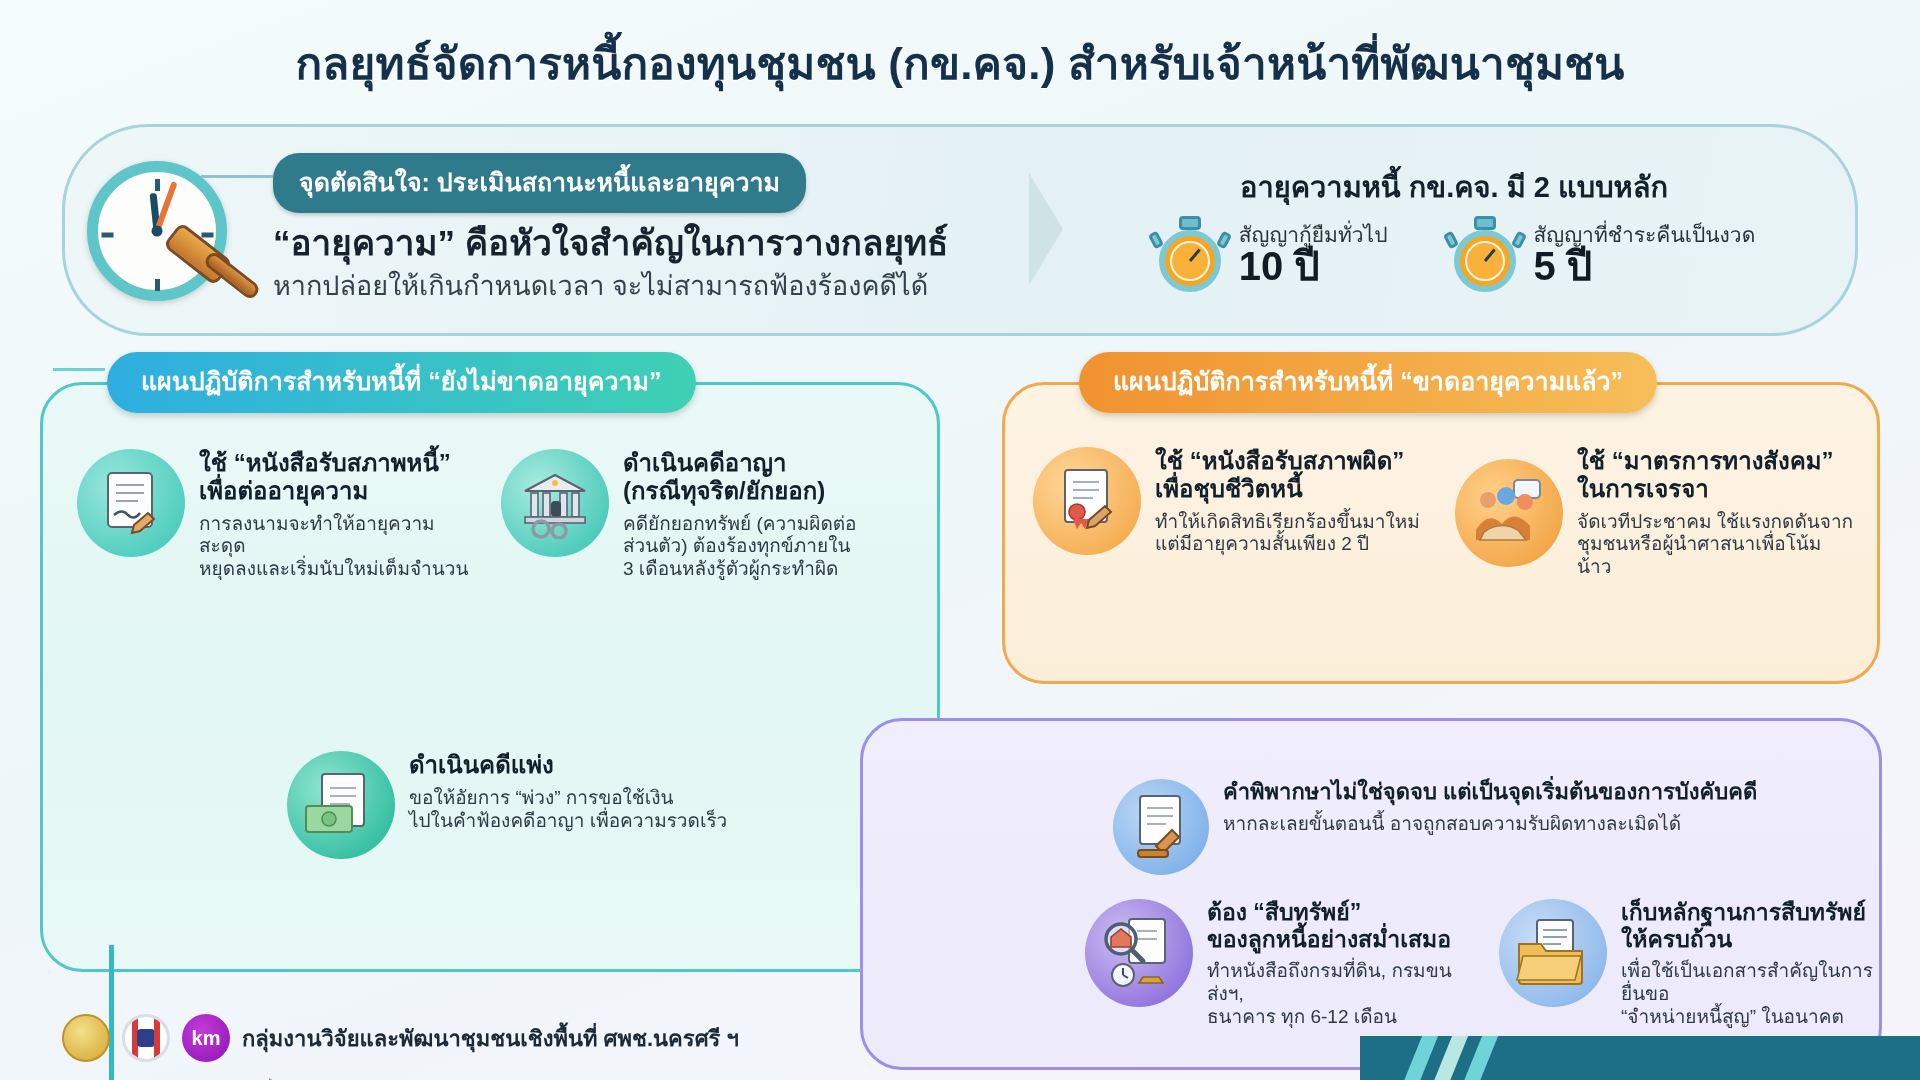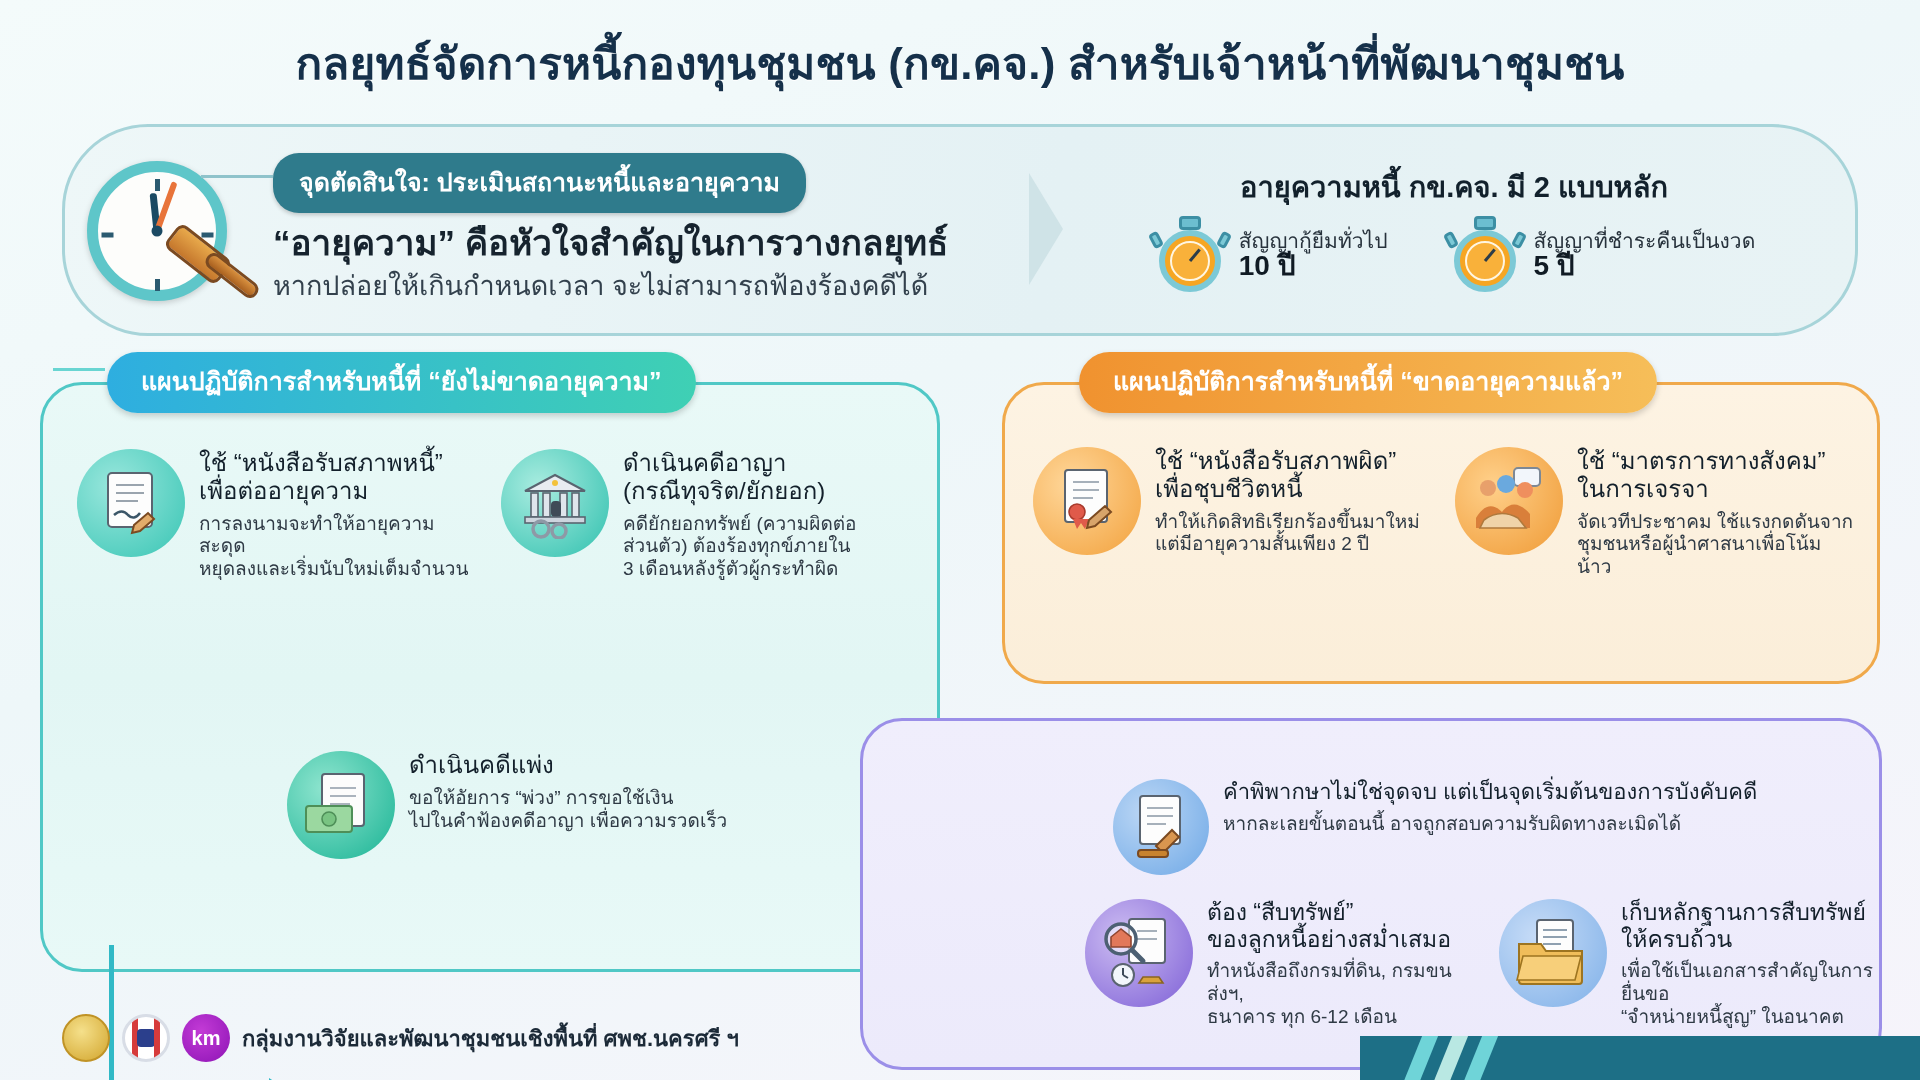--- a/index.html
+++ b/index.html
@@ -117,21 +117,21 @@
     position:absolute;left:50%;top:50%;width:40px;height:40px;margin:-20px 0 0 -20px;
     border-radius:50%;background:#f9b13a;border:2px solid #fff6e2;
   }
   .sw-inner::after{content:"";position:absolute;left:50%;top:50%;width:3px;height:15px;background:#2b3c49;transform-origin:50% 100%;transform:translate(-50%,-100%) rotate(40deg);}
   .sw-top{position:absolute;left:26px;top:2px;width:22px;height:14px;background:#6cbed0;border:3px solid #3c8fa4;border-radius:4px;}
   .sw-ear{position:absolute;top:18px;width:10px;height:16px;background:#7cc9d6;border:3px solid #3c8fa4;border-radius:4px;}
   .sw-ear.l{left:-2px;transform:rotate(-28deg);}
   .sw-ear.r{right:-2px;transform:rotate(28deg);}
   .timer-texts{text-align:left;}
   .timer-label{font-size:21px;color:#27323c;line-height:1;}
-  .timer-value{font-size:28px;font-weight:bold;color:#101b24;line-height:1.05;}
+  .timer-value{font-size:40px;font-weight:bold;color:#101b24;line-height:1.05;}
 
   
   .panel{ position:absolute; border-radius:42px; }
 
   .panel-green{
     left:40px; top:382px; width:900px; height:590px;
     border:3px solid #50c8c6;
     background:linear-gradient(180deg,#e9f9f7 0%,#e2f6f4 50%,#e8f9f7 100%);
   }
   .panel-orange{
@@ -170,21 +170,21 @@
   }
   .ic-teal{ background:radial-gradient(circle at 35% 35%,#9ae7dd,#38c5b4); }
   .ic-teal2{ background:radial-gradient(circle at 35% 35%,#a9ece0,#2fc0ae); }
   .ic-green{ background:radial-gradient(circle at 35% 35%,#8fe5cf,#19b394); }
   .ic-orange{ background:radial-gradient(circle at 35% 35%,#ffd79a,#f2a13c); }
   .ic-orange2{ background:radial-gradient(circle at 35% 35%,#ffd08a,#ef9a35); }
   .ic-blue{ background:radial-gradient(circle at 35% 35%,#bcd7f5,#6ea8e6); }
   .ic-purple{ background:radial-gradient(circle at 35% 35%,#cdbdf2,#7d5fd6); }
   .ic-blue2{ background:radial-gradient(circle at 35% 35%,#c7dcf7,#7fb0e8); }
 
-  .txt h4{ font-size:24px; font-weight:normal; color:#13202b; line-height:1.16; }
+  .txt h4{ font-size:24px; font-weight:bold; color:#13202b; line-height:1.16; }
   .txt p{ font-size:19px; color:#2f3a45; line-height:1.2; margin-top:8px; }
   .txt.small h4{ font-size:23px; }
 
   
   svg { display:block; }
 
   .arrow-elbow{
     position:absolute; left:66px; top:560px; width:210px; height:190px;
   }
   .arrow-elbow .v{ position:absolute; left:0; top:0; width:5px; height:150px; background:#31b9c6; }
@@ -376,21 +376,21 @@
         </svg>
       </div>
       <div class="txt">
         <h4><span>ใช้ “หนังสือรับสภาพผิด”</span><br>
             <span>เพื่อชุบชีวิตหนี้</span></h4>
         <p><span>ทำให้เกิดสิทธิเรียกร้องขึ้นมาใหม่</span><br>
            <span>แต่มีอายุความสั้นเพียง 2 ปี</span></p>
       </div>
     </div>
 
-    <div class="item" style="width:400px;">
+    <div class="item" style="width:400px;align-items:center;">
       <div class="icon-circle ic-orange2">
         <svg width="78" height="70" viewBox="0 0 78 70">
           <rect x="44" y="2" width="26" height="18" rx="4" fill="#f2f6fb" stroke="#7d8895" stroke-width="2"></rect>
           <circle cx="18" cy="22" r="8" fill="#e8a06b"></circle>
           <circle cx="36" cy="18" r="9" fill="#6aa9de"></circle>
           <circle cx="55" cy="24" r="8" fill="#ef8f5e"></circle>
           <path d="M6 52 q12 -20 26 -6 q12 -16 28 2 l0 14 -54 0z" fill="#d97f3a"></path>
           <path d="M14 54 q16 -12 34 -2 l8 10 -46 0z" fill="#f0d3a8" stroke="#b0793c" stroke-width="1.6"></path>
         </svg>
       </div>

